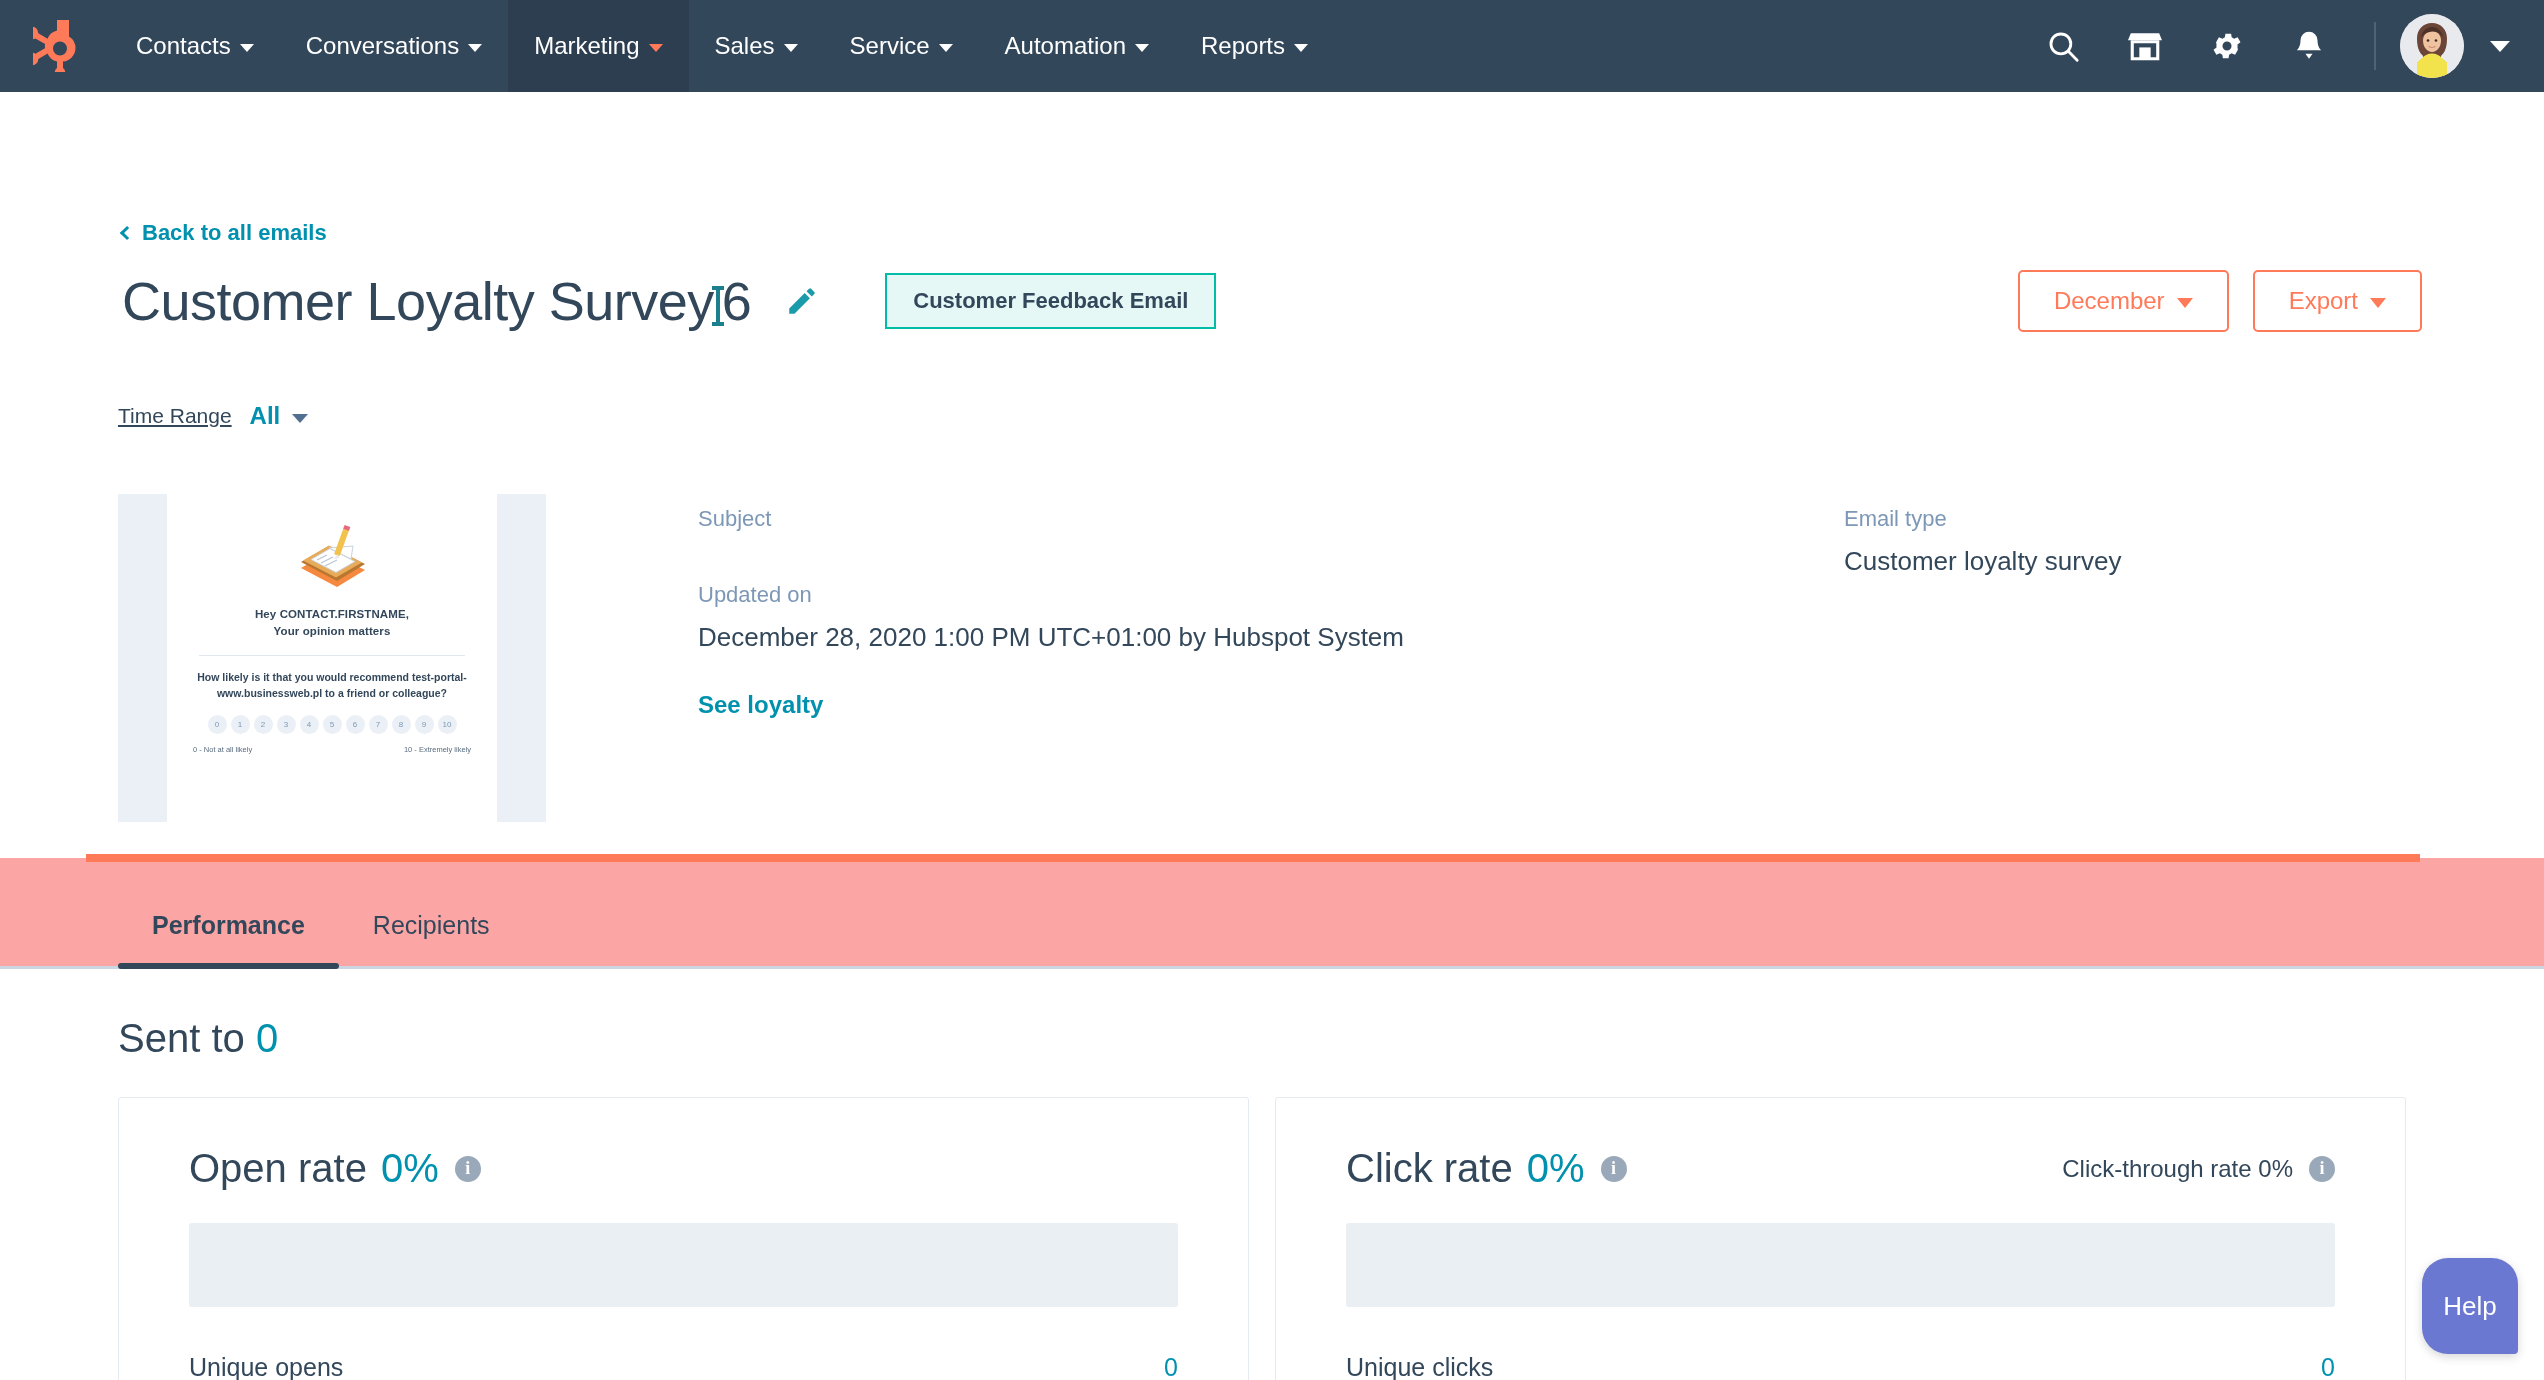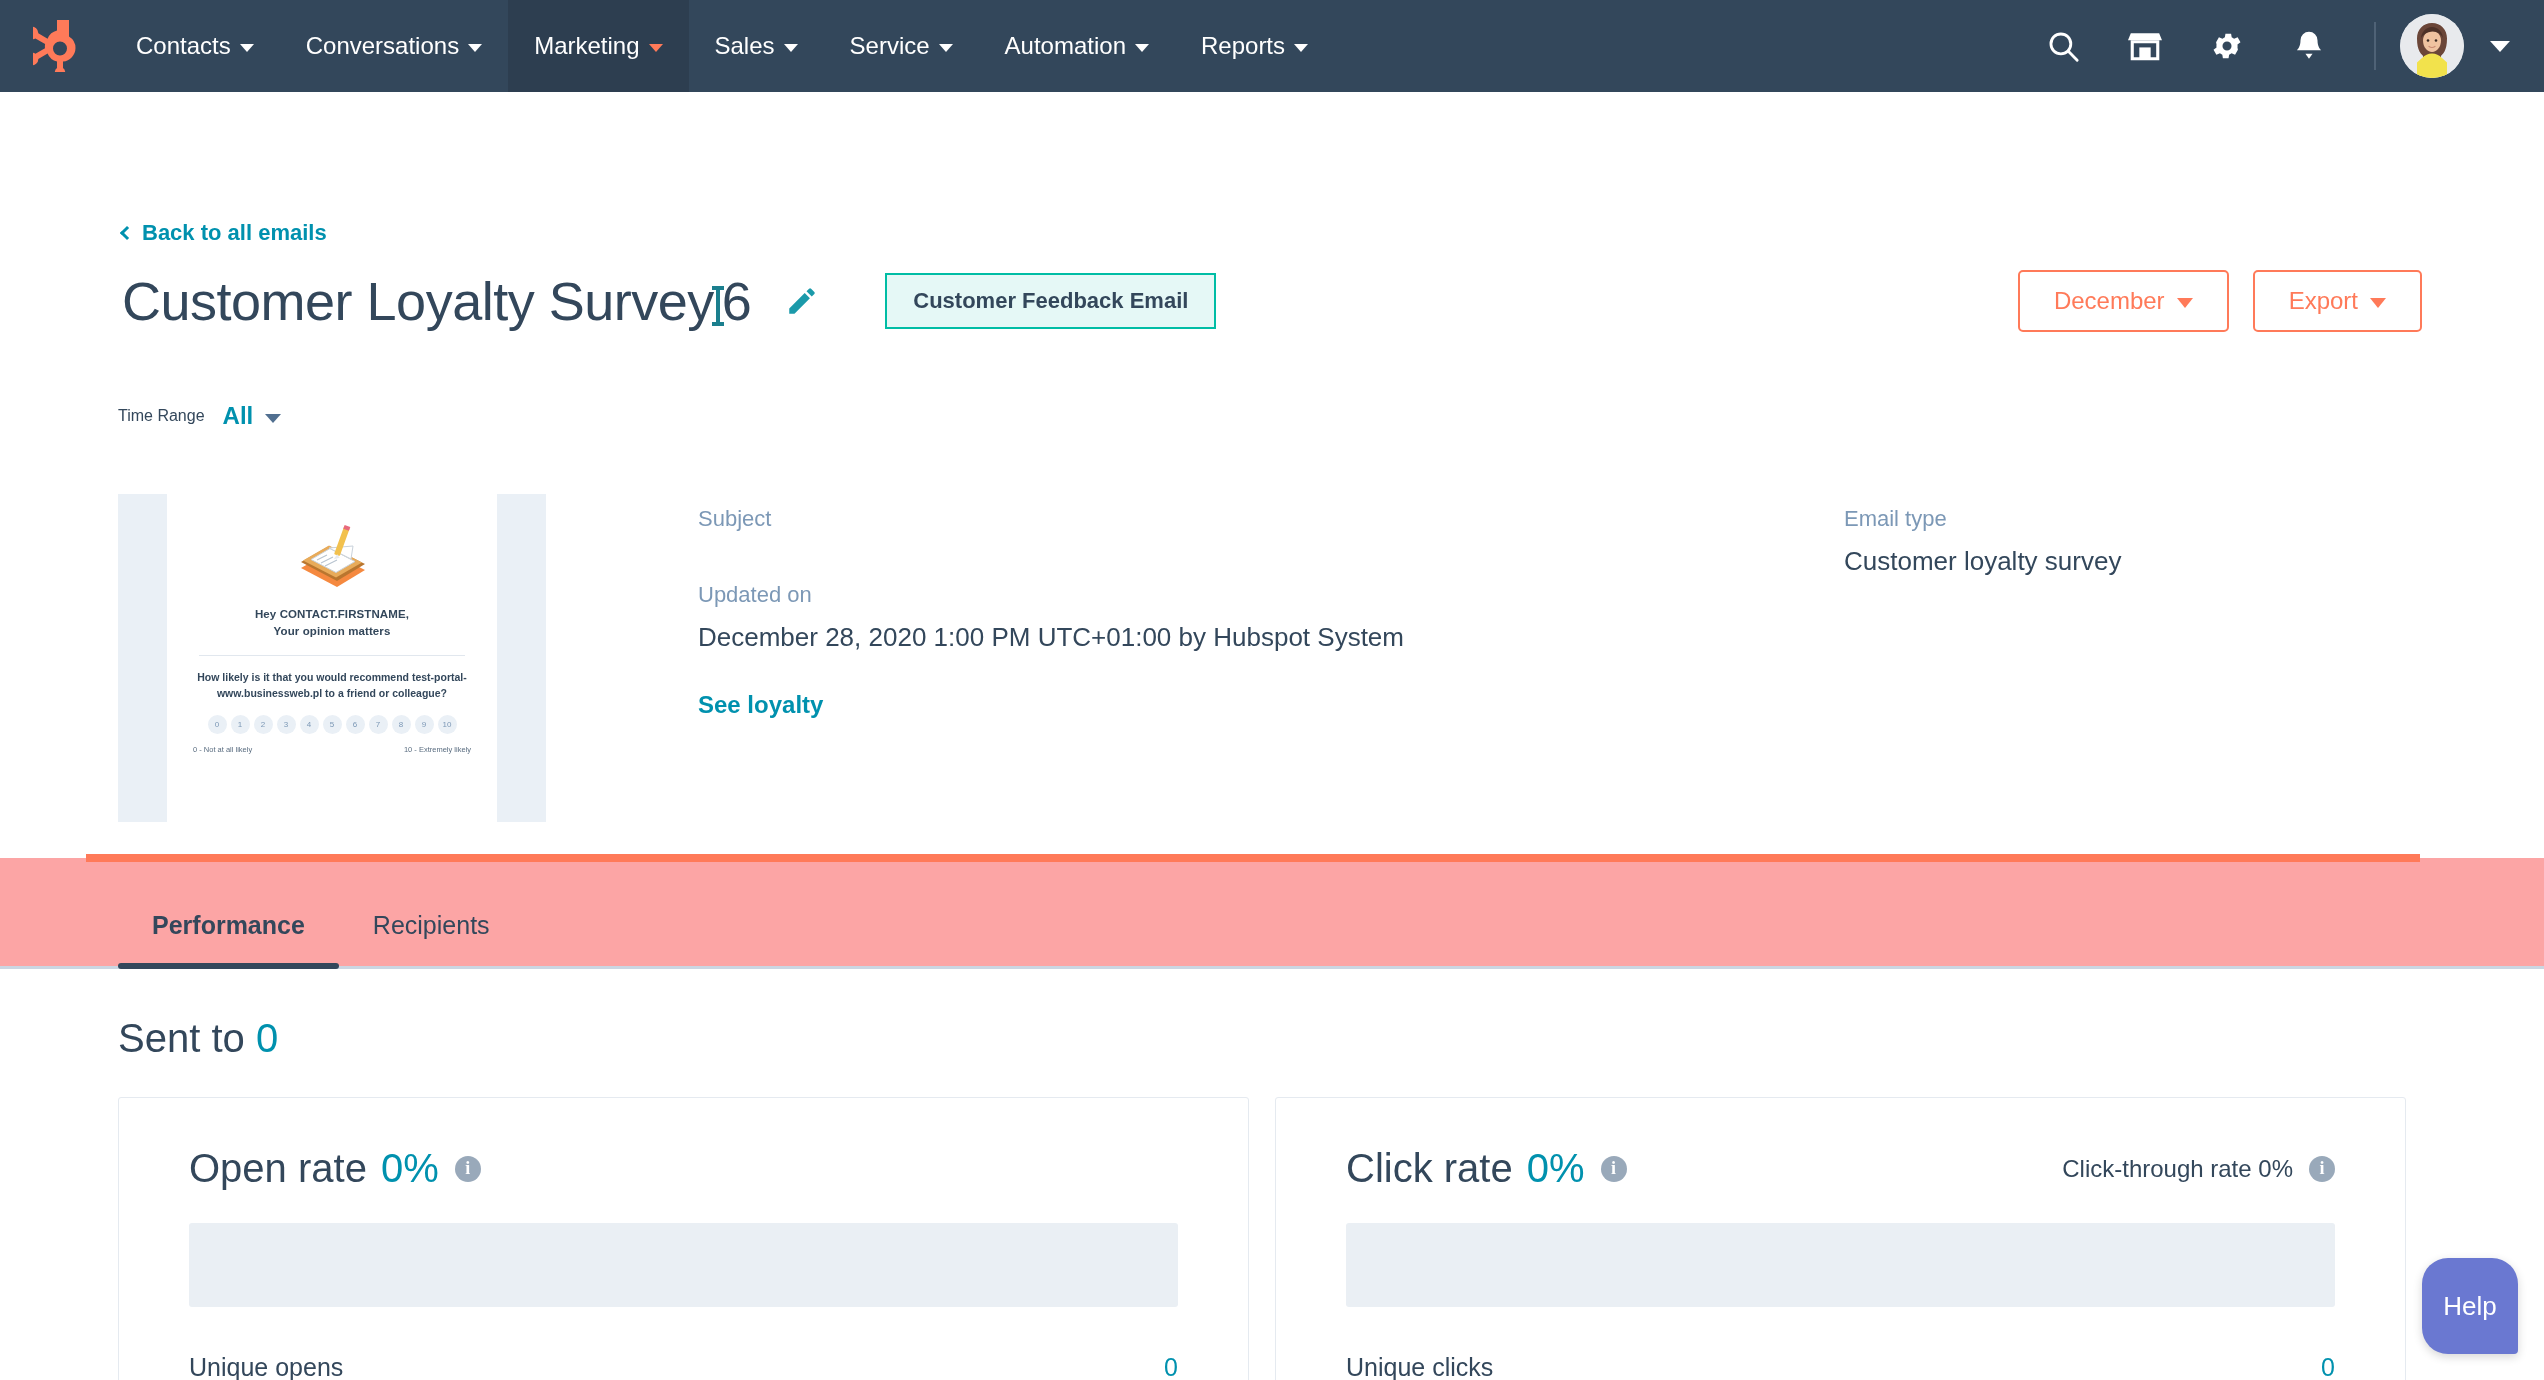--- a/index.html
+++ b/index.html
@@ -101,21 +101,21 @@
   .btn-outline .caret {
     width: 0; height: 0; border-left: 8px solid transparent;
     border-right: 8px solid transparent; border-top: 10px solid #ff7a59;
     margin-top: 4px;
   }
 
   .timerange {
     position: absolute; left: 118px; top: 310px;
     display: flex; align-items: center; gap: 18px;
   }
-  .timerange-label { font-size: 16px; color: #33475b; }
+  .timerange-label { font-size: 21px; color: #33475b; text-decoration: underline; }
   .timerange-value {
     font-size: 24px; color: #0091ae; font-weight: bold; cursor: pointer;
     display: flex; align-items: center; gap: 12px;
   }
   .timerange-value .caret {
     width: 0; height: 0; border-left: 8px solid transparent;
     border-right: 8px solid transparent; border-top: 9px solid #516f90;
     margin-top: 4px;
   }
 

